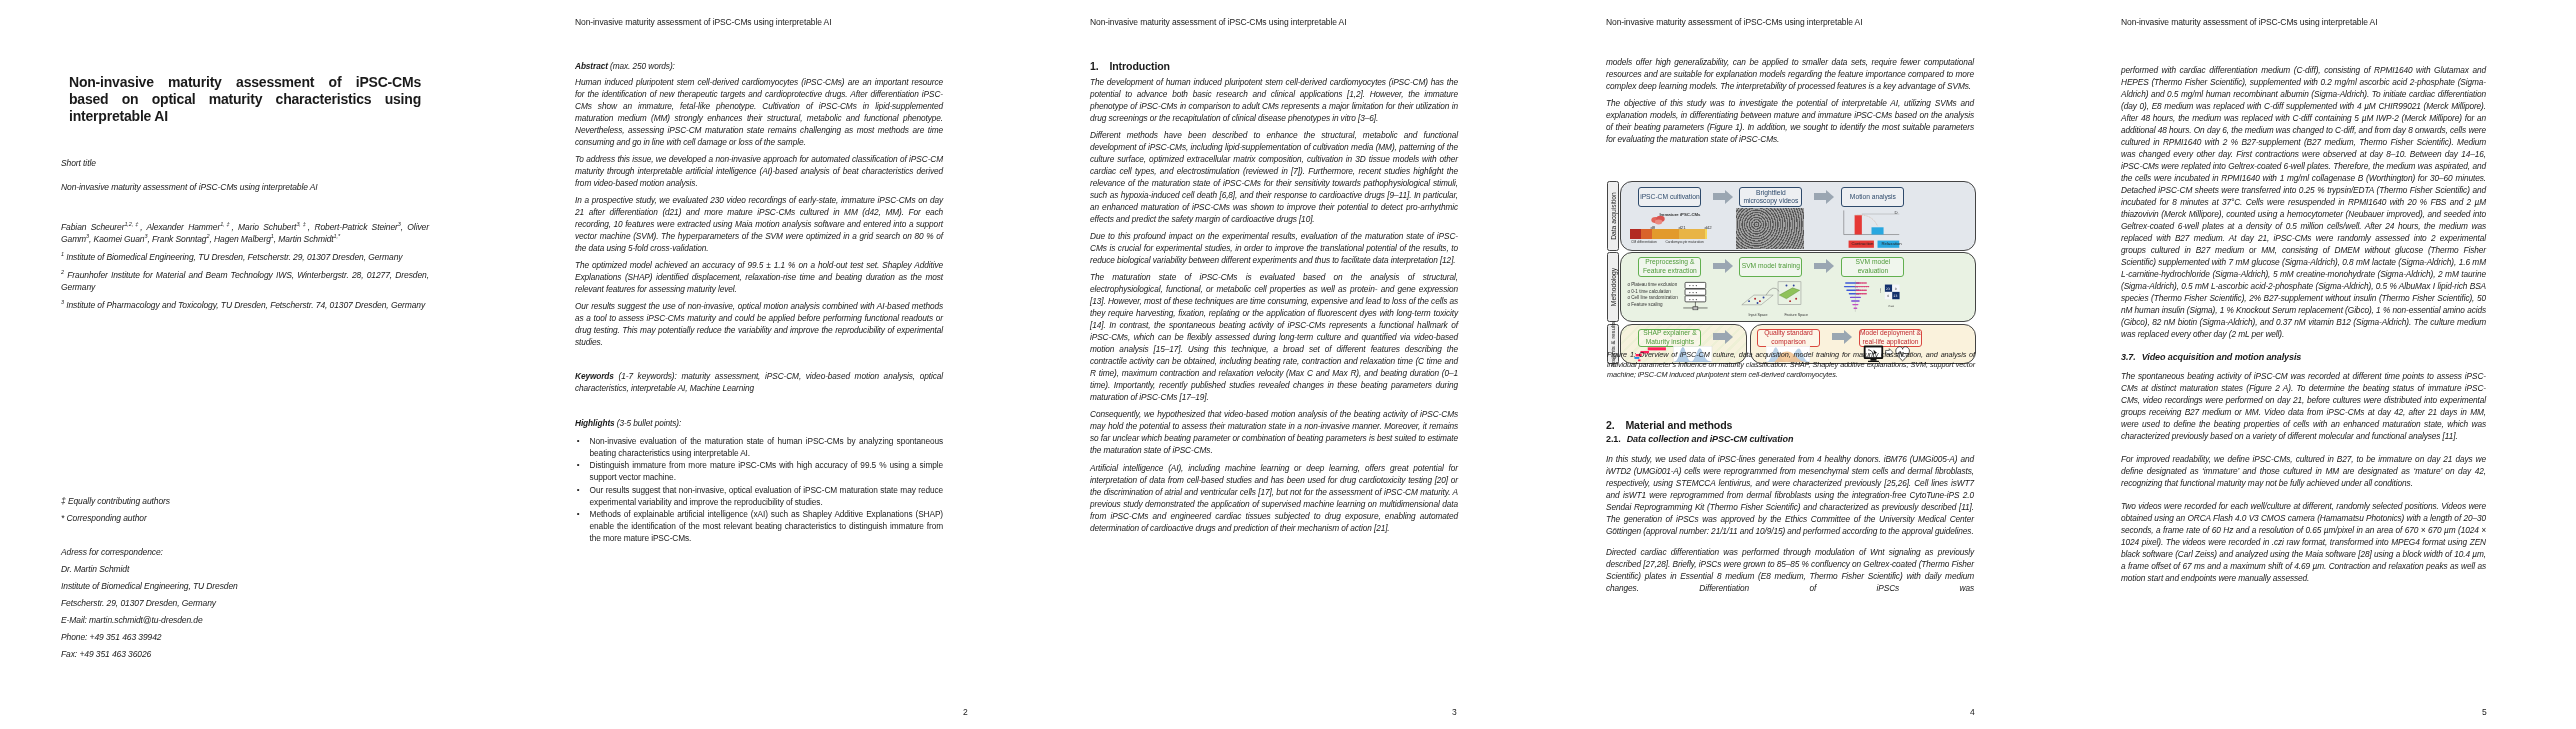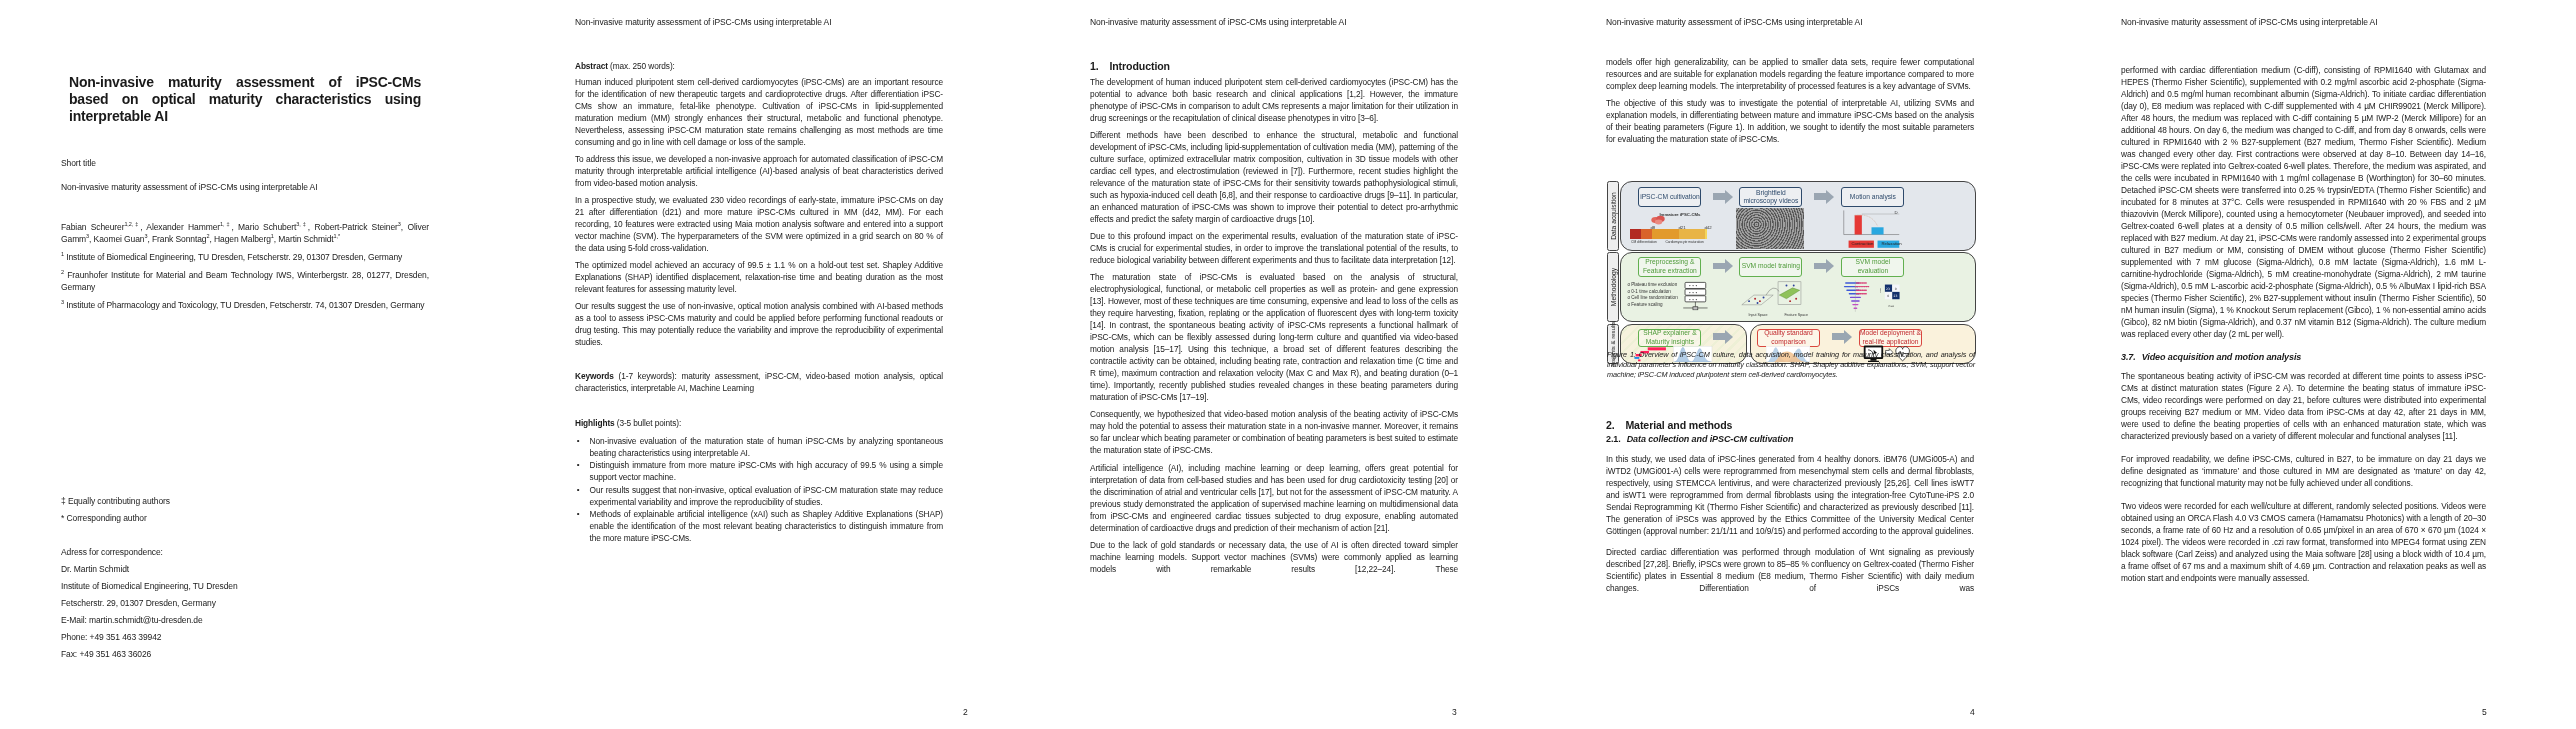--- a/index.html
+++ b/index.html
@@ -3,21 +3,21 @@
 <meta charset="utf-8">
 <style>
   html, body { margin: 0; padding: 0; background: #ffffff; }
   body { width: 2576px; height: 729px; position: relative; overflow: hidden;
          font-family: "Liberation Sans", sans-serif; color: #1a1a1a; }
   .page { position: absolute; top: 0; height: 729px; width: 515px; }
   .p1 { left: 0; } .p2 { left: 515px; } .p3 { left: 1030px; } .p4 { left: 1546px; } .p5 { left: 2061px; }
   .running-head { position: absolute; top: 17px; font-size: 8.5px; letter-spacing: -0.1px; }
   .pagenum { position: absolute; top: 707px; font-size: 8.5px; }
   .body { position: absolute; width: 368px; font-size: 8.3px; line-height: 12px; letter-spacing: -0.1px; }
-  .body p { margin: 0 0 5.2px 0; text-align: justify; }
+  .body p { margin: 0 0 5.2px 0; text-align: justify; font-style: italic; }
   .title-main { font-size: 14px; line-height: 17px; text-align: justify; text-align-last: left; margin: 8px; letter-spacing: -0.2px; }
   .h1 { font-size: 10.6px; font-weight: bold; margin: 0 0 3.6px 0; letter-spacing: -0.1px; }
   .h1 .num { display: inline-block; width: 19.4px; }
   .h2 { font-size: 9px; margin: 0 0 7.3px 0; }
   .h2 .num { display: inline-block; width: 20.7px; }
   .h2 em { font-style: italic; }
   .label-b { font-weight: bold; }
   ul.hl { margin: 0; padding: 0 0 0 14.6px; list-style: none; }
   ul.hl li { position: relative; text-align: justify; margin-bottom: 0.6px; }
   ul.hl li::before { content: "\2022"; position: absolute; left: -12.8px; top: 0; font-size: 8px; }
@@ -101,21 +101,20 @@
 <div class="page p3">
   <div class="running-head" style="left:60px;">Non-invasive maturity assessment of iPSC-CMs using interpretable AI</div>
   <div class="body" style="left:60px; top:60px;">
     <h2 class="h1"><span class="num">1.</span><span>Introduction</span></h2>
     <p>The development of human induced pluripotent stem cell-derived cardiomyocytes (iPSC-CM) has the potential to advance both basic research and clinical applications [1,2]. However, the immature phenotype of iPSC-CMs in comparison to adult CMs represents a major limitation for their utilization in drug screenings or the recapitulation of clinical disease phenotypes in vitro [3–6].</p>
     <p>Different methods have been described to enhance the structural, metabolic and functional development of iPSC-CMs, including lipid-supplementation of cultivation media (MM), patterning of the culture surface, optimized extracellular matrix composition, cultivation in 3D tissue models with other cardiac cell types, and electrostimulation (reviewed in [7]). Furthermore, recent studies highlight the relevance of the maturation state of iPSC-CMs for their sensitivity towards pathophysiological stimuli, such as hypoxia-induced cell death [6,8], and their response to cardioactive drugs [9–11]. In particular, an enhanced maturation of iPSC-CMs was shown to improve their potential to detect pro-arrhythmic effects and predict the safety margin of cardioactive drugs [10].</p>
     <p>Due to this profound impact on the experimental results, evaluation of the maturation state of iPSC-CMs is crucial for experimental studies, in order to improve the translational potential of the results, to reduce biological variability between different experiments and thus to facilitate data interpretation [12].</p>
     <p>The maturation state of iPSC-CMs is evaluated based on the analysis of structural, electrophysiological, functional, or metabolic cell properties as well as protein- and gene expression [13]. However, most of these techniques are time consuming, expensive and lead to loss of the cells as they require harvesting, fixation, replating or the application of fluorescent dyes with long-term toxicity [14]. In contrast, the spontaneous beating activity of iPSC-CMs represents a functional hallmark of iPSC-CMs, which can be flexibly assessed during long-term culture and quantified via video-based motion analysis [15–17]. Using this technique, a broad set of different features describing the contractile activity can be obtained, including beating rate, contraction and relaxation time (C time and R time), maximum contraction and relaxation velocity (Max C and Max R), and beating duration (0–1 time). Importantly, recently published studies revealed changes in these beating parameters during maturation of iPSC-CMs [17–19].</p>
     <p>Consequently, we hypothesized that video-based motion analysis of the beating activity of iPSC-CMs may hold the potential to assess their maturation state in a non-invasive manner. Moreover, it remains so far unclear which beating parameter or combination of beating parameters is best suited to estimate the maturation state of iPSC-CMs.</p>
     <p>Artificial intelligence (AI), including machine learning or deep learning, offers great potential for interpretation of data from cell-based studies and has been used for drug cardiotoxicity testing [20] or the discrimination of atrial and ventricular cells [17], but not for the assessment of iPSC-CM maturity. A previous study demonstrated the application of supervised machine learning on multidimensional data from iPSC-CMs and engineered cardiac tissues subjected to drug exposure, enabling automated determination of cardioactive drugs and prediction of their mechanism of action [21].</p>
-    <p style="text-align-last: justify;">Due to the lack of gold standards or necessary data, the use of AI is often directed toward simpler machine learning models. Support vector machines (SVMs) were commonly applied as learning models with remarkable results [12,22–24]. These</p>
   </div>
   <div class="pagenum" style="left:422px;">3</div>
 </div>
 
 <div class="page p4">
   <div class="running-head" style="left:60px;">Non-invasive maturity assessment of iPSC-CMs using interpretable AI</div>
   <div class="body" style="left:60px; top:56px;">
     <p>models offer high generalizability, can be applied to smaller data sets, require fewer computational resources and are suitable for explanation models regarding the feature importance compared to more complex deep learning models. The interpretability of processed features is a key advantage of SVMs.</p>
     <p>The objective of this study was to investigate the potential of interpretable AI, utilizing SVMs and explanation models, in differentiating between mature and immature iPSC-CMs based on the analysis of their beating parameters (Figure 1). In addition, we sought to identify the most suitable parameters for evaluating the maturation state of iPSC-CMs.</p>
   </div>

